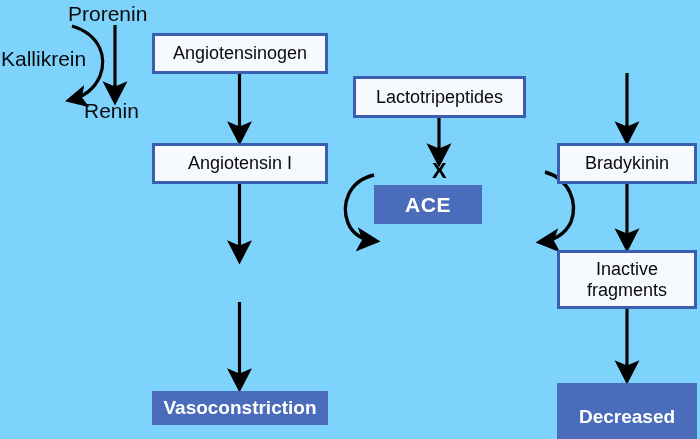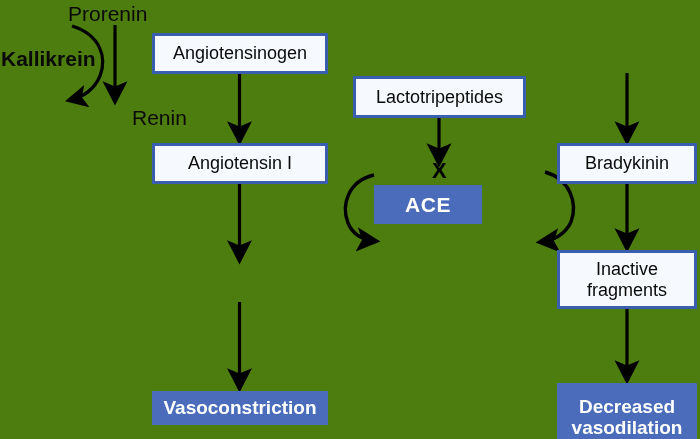--- a/index.html
+++ b/index.html
@@ -7,21 +7,21 @@
     padding: 0;
     background: #ffffff;
   }
   body {
     font-family: "Liberation Sans", sans-serif;
   }
   #diagram {
     position: relative;
     width: 700px;
     height: 439px;
-    background: #4d7c0f;
+    background: #7dd3fc;
     overflow: hidden;
   }
   
   .node {
     position: absolute;
     box-sizing: border-box;
     display: flex;
     align-items: center;
     justify-content: center;
     text-align: center;
@@ -105,23 +105,23 @@
 
     <line x1="627" y1="73" x2="627" y2="141" stroke="#000000" stroke-width="3.2" marker-end="url(#ah)"></line>
 
     <line x1="627" y1="183" x2="627" y2="248" stroke="#000000" stroke-width="3.2" marker-end="url(#ah)"></line>
 
     <line x1="627" y1="308" x2="627" y2="380" stroke="#000000" stroke-width="3.2" marker-end="url(#ah)"></line>
   </svg>
 
   <div class="label" style="left:68px; top:3px;">Prorenin</div>
 
-  <div class="label" style="left:1px; top:48px;font-weight:bold;">Kallikrein</div>
+  <div class="label" style="left:1px; top:48px;">Kallikrein</div>
 
-  <div class="label" style="left:84px; top:107px;margin-left:48px;">Renin</div>
+  <div class="label" style="left:84px; top:100px;">Renin</div>
 
   <div class="xmark" style="left:432px; top:160px;">X</div>
 
   <div class="node outlined" style="left:152px; top:33px; width:176px; height:41px;">
     <span>Angiotensinogen</span>
   </div>
 
   <div class="node outlined" style="left:152px; top:143px; width:176px; height:41px;">
     <span>Angiotensin I</span>
   </div>
@@ -144,16 +144,15 @@
     <span>Bradykinin</span>
   </div>
 
   <div class="node outlined" style="left:557px; top:250px; width:140px; height:59px; flex-direction:column;">
     <span>Inactive</span>
     <span>fragments</span>
   </div>
 
   <div class="node filled" style="left:557px; top:383px; width:140px; height:68px; flex-direction:column;">
     <span>Decreased</span>
-    <span>vasodilation</span>
   </div>
 
 </div>
 
 </body></html>

